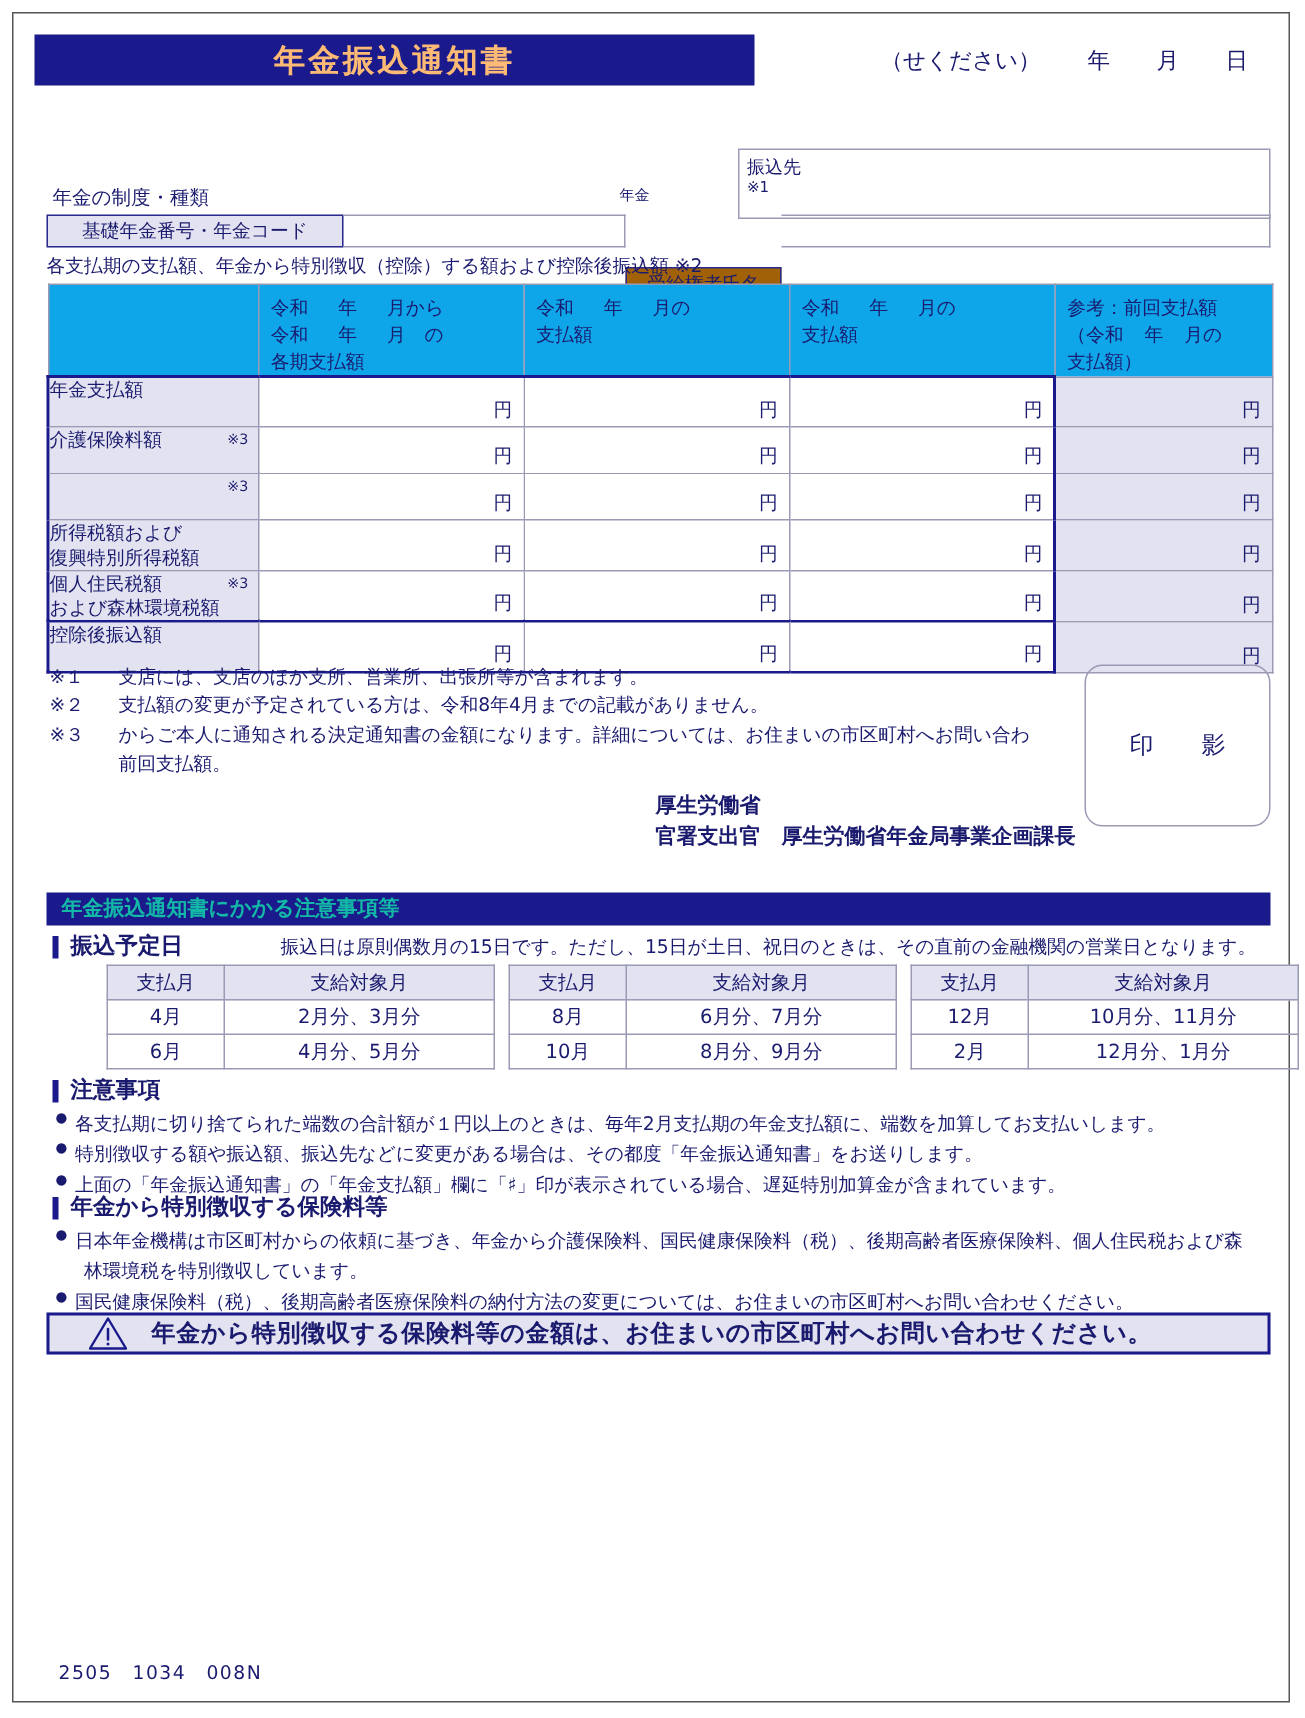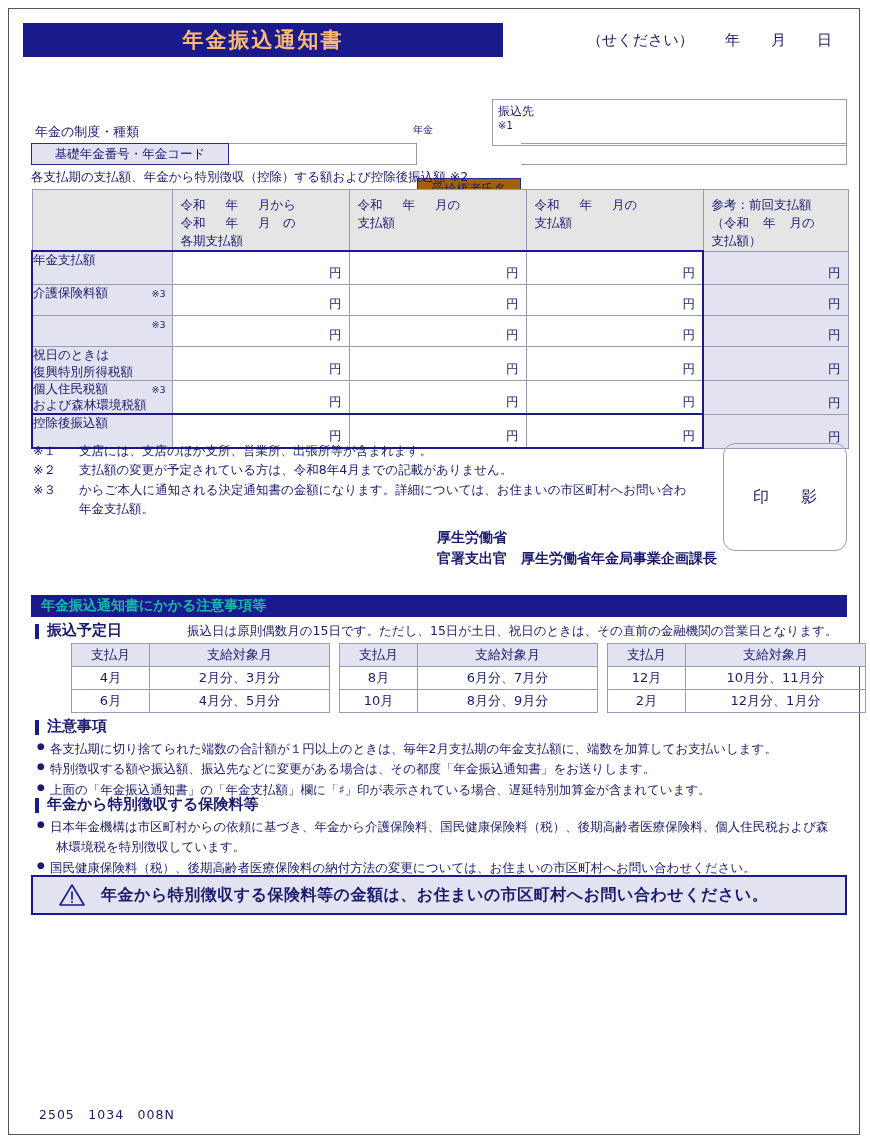--- a/index.html
+++ b/index.html
@@ -74,21 +74,21 @@
     border:1px solid #9a9ab5;
     padding:0;vertical-align:top;
     font-weight:normal;
   }
   .mtable .c0{width:140px;}
   .mtable .c1{width:177px;}
   .mtable .c2{width:177px;}
   .mtable .c3{width:177px;}
   .mtable .c4{width:145px;}
 
-  .hdr td{background:#e5e5e5;height:60px;font-size:12.5px;}
+  .hdr td{background:#0ea5e9;height:60px;font-size:12.5px;}
   .hdr .hc{padding:6px 6px 0 8px;line-height:1.45;}
   .hdr .sp{display:inline-block;width:20px;}
   .hdr .sp2{display:inline-block;width:14px;}
 
   .rlabel{
     background:#e2e2f0;font-size:12.5px;position:relative;
     padding:5px 4px 4px 7px;line-height:1.3;
   }
   .rlabel .mk{position:absolute;right:6px;top:3px;font-size:9.5px;}
   .amt{
@@ -160,21 +160,21 @@
   .bullets div{position:relative;padding-left:13px;}
   .bullets div::before{content:"\25CF";position:absolute;left:0;top:0;font-size:9px;}
 
   .bullets2{position:absolute;left:28px;top:808px;font-size:12.5px;line-height:1.62;width:815px;}
   .bullets2 div{position:relative;padding-left:13px;}
   .bullets2 div::before{content:"\25CF";position:absolute;left:0;top:0;font-size:9px;}
   .bullets2 .cont{padding-left:19px;}
   .bullets2 .cont::before{content:"";}
 
   .warnbox{
-    position:absolute;left:22px;top:866px;width:816px;height:40px;
+    position:absolute;left:22px;top:866px;width:816px;height:28px;
     border:2px solid #1a1a8c;background:#e2e2f0;box-sizing:border-box;
     display:flex;align-items:center;
   }
   .warnbox .tri{margin-left:26px;margin-right:16px;display:flex;}
   .warnbox .wtxt{font-size:16px;font-weight:bold;letter-spacing:0.5px;}
 
   .footcode{position:absolute;left:30px;top:1098px;font-size:12.5px;letter-spacing:1px;}
 </style>
 </head>
 <body>
@@ -295,21 +295,21 @@
       <td class="amt thickRight">
               <span class="yen">円</span>
             </td>
       <td class="amt ref">
               <span class="yen">円</span>
             </td>
     </tr>
 
     <tr class="rx">
       <td class="rlabel thickLeft">
-        <span>祝日のときは</span><br>
+        <span>所得税額および</span><br>
         <span>復興特別所得税額</span>
       </td>
       <td class="amt">
               <span class="yen">円</span>
             </td>
       <td class="amt">
               <span class="yen">円</span>
             </td>
       <td class="amt thickRight">
               <span class="yen">円</span>
@@ -365,21 +365,21 @@
       <span>支店には、支店のほか支所、営業所、出張所等が含まれます。</span>
     </div>
     <div class="ln">
       <span class="mark">※２</span>
       <span>支払額の変更が予定されている方は、令和8年4月までの記載がありません。</span>
     </div>
     <div class="ln">
       <span class="mark">※３</span>
     </div>
     <div class="cont">からご本人に通知される決定通知書の金額になります。詳細については、お住まいの市区町村へお問い合わ</div>
-    <div class="cont">年金支払額。</div>
+    <div class="cont">前回支払額。</div>
   </div>
 
   <div class="sig">
     <div>厚生労働省</div>
     <div>官署支出官　厚生労働省年金局事業企画課長</div>
   </div>
 
   <div class="seal">
     <span>印　影</span>
   </div>

